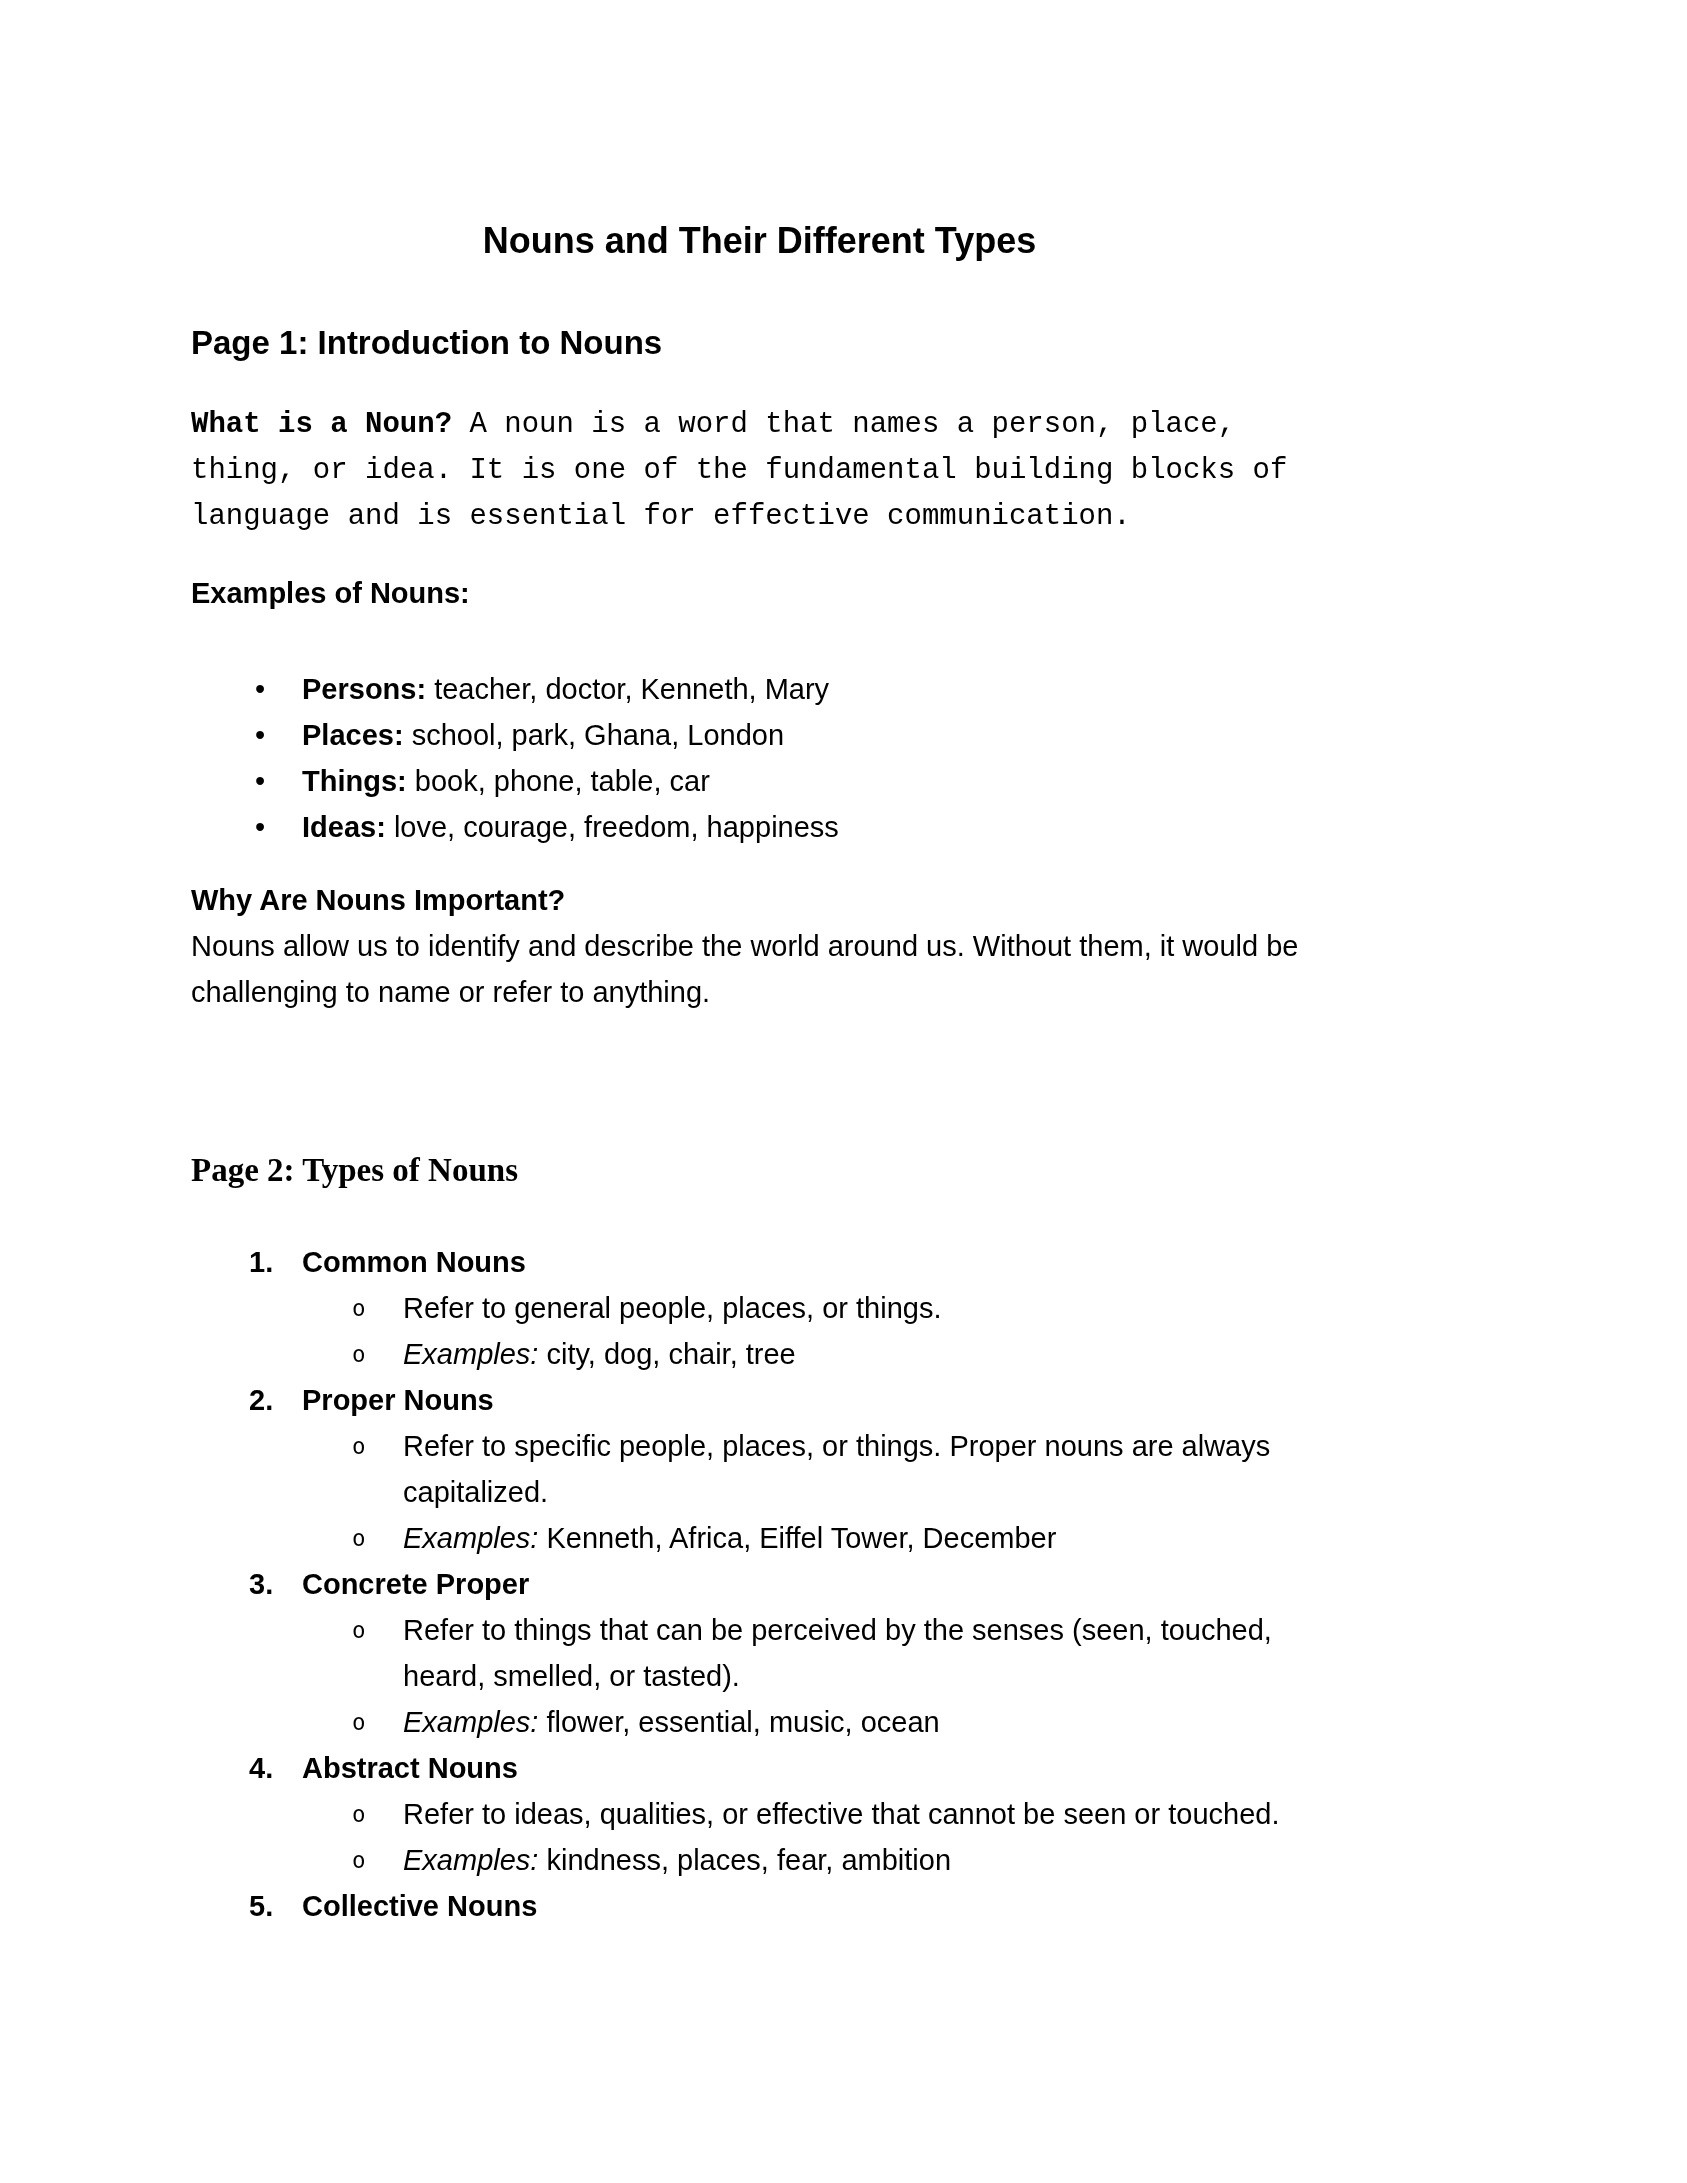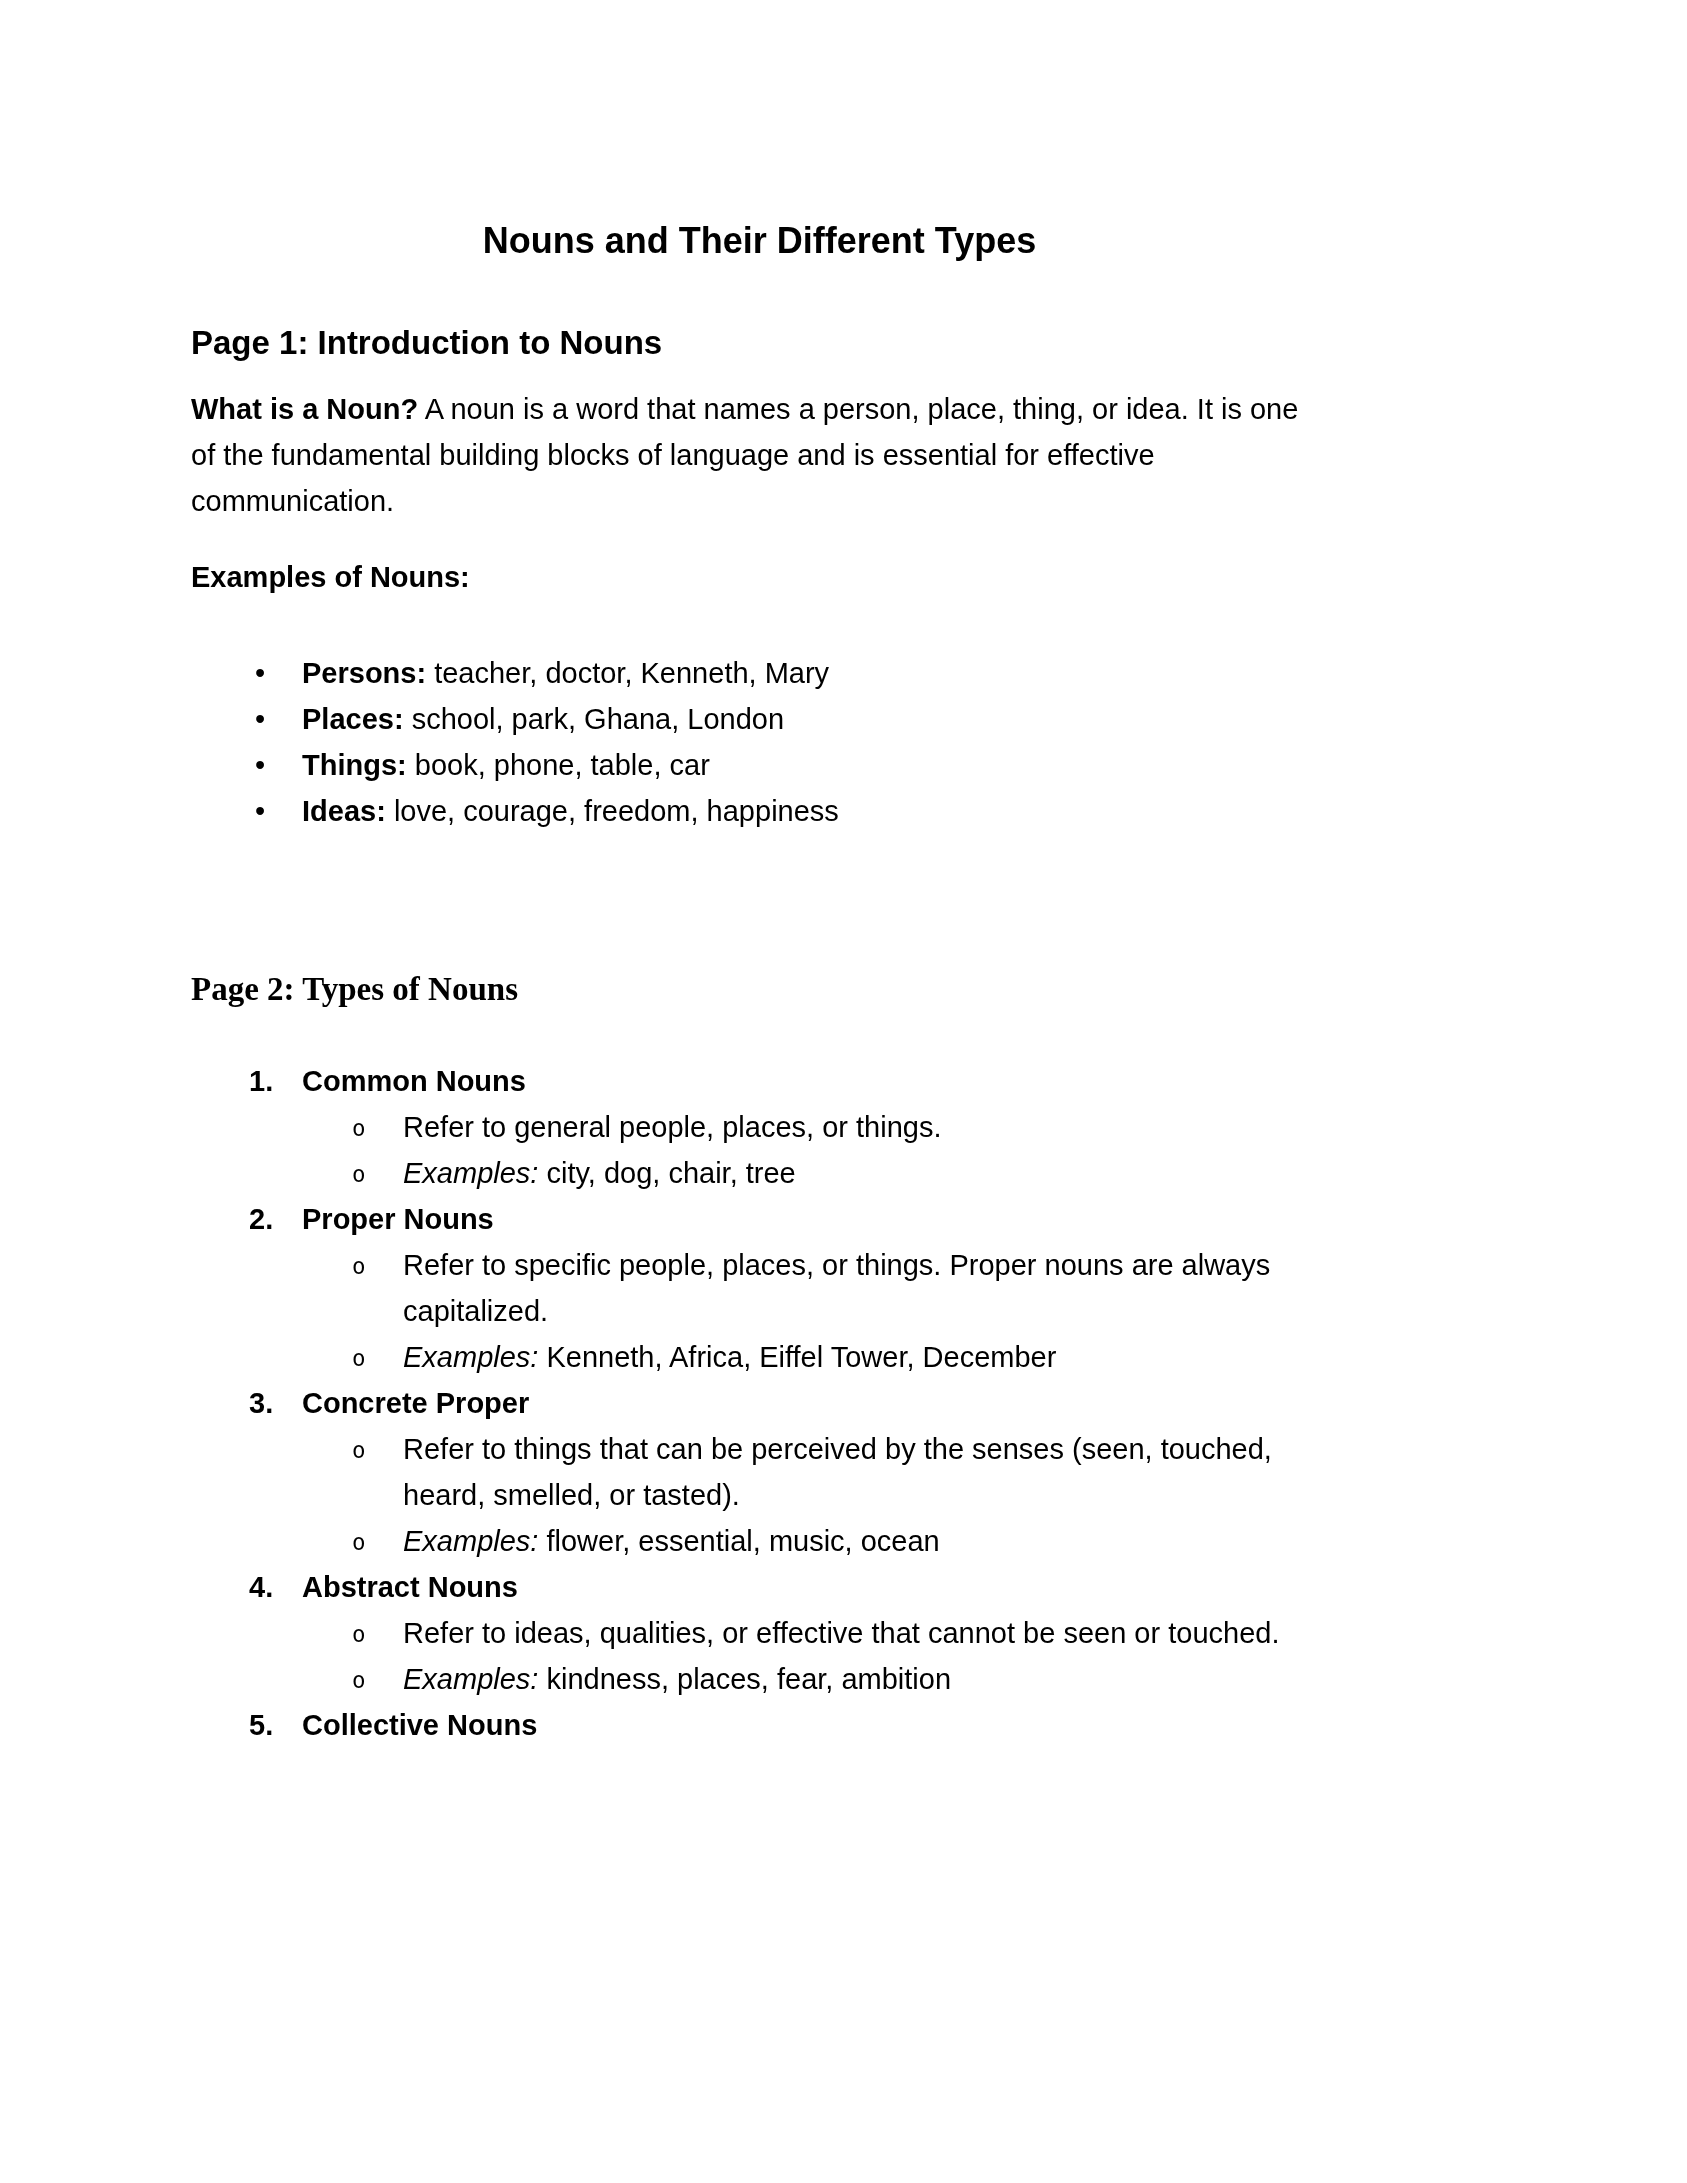--- a/index.html
+++ b/index.html
@@ -35,21 +35,21 @@
     font-size: 33px;
     line-height: 46px;
     font-weight: bold;
   }
   .mt-sec1 { margin-top: 56px; }
   .mt-sec2 { margin-top: 132px; font-family: Liberation Serif, serif; }
 
   .para { }
   .w1 { max-width: 1257px; }
   .w2 { max-width: 1204px; }
-  .mt-intro { margin-top: 20px; }
+  .mt-intro { margin-top: 36px; font-family: Liberation Mono, monospace; }
   .mt-exh   { margin-top: 30px; }
   .mt-blist { margin-top: 50px; }
   .mt-imp   { margin-top: 26.5px; }
   .mt-types { margin-top: 46px; }
 
   .bold { font-weight: bold; }
   .ital { font-style: italic; }
 
   ul.bullets, ol.types { list-style: none; }
 
@@ -102,20 +102,24 @@
 
   <p class="para bold mt-exh">Examples of Nouns:</p>
 
   <ul class="bullets mt-blist">
     <li class="b-item"><span class="b-marker">•</span><span class="bold">Persons:</span><span> teacher, doctor, Kenneth, Mary</span></li>
     <li class="b-item"><span class="b-marker">•</span><span class="bold">Places:</span><span> school, park, Ghana, London</span></li>
     <li class="b-item"><span class="b-marker">•</span><span class="bold">Things:</span><span> book, phone, table, car</span></li>
     <li class="b-item"><span class="b-marker">•</span><span class="bold">Ideas:</span><span> love, courage, freedom, happiness</span></li>
   </ul>
 
+  <div class="para w2 mt-imp">
+    <div class="bold">Why Are Nouns Important?</div>
+    <div>Nouns allow us to identify and describe the world around us. Without them, it would be challenging to name or refer to anything.</div>
+  </div>
 
   <h2 class="h2 mt-sec2">Page 2: Types of Nouns</h2>
 
   <ol class="types mt-types">
 
     <li class="t-item"><span class="t-num">1.</span><span>Common Nouns</span></li>
     <li class="s-item"><span class="s-marker">o</span><span>Refer to general people, places, or things.</span></li>
     <li class="s-item"><span class="s-marker">o</span><span class="ital">Examples:</span><span> city, dog, chair, tree</span></li>
 
     <li class="t-item"><span class="t-num">2.</span><span>Proper Nouns</span></li>

